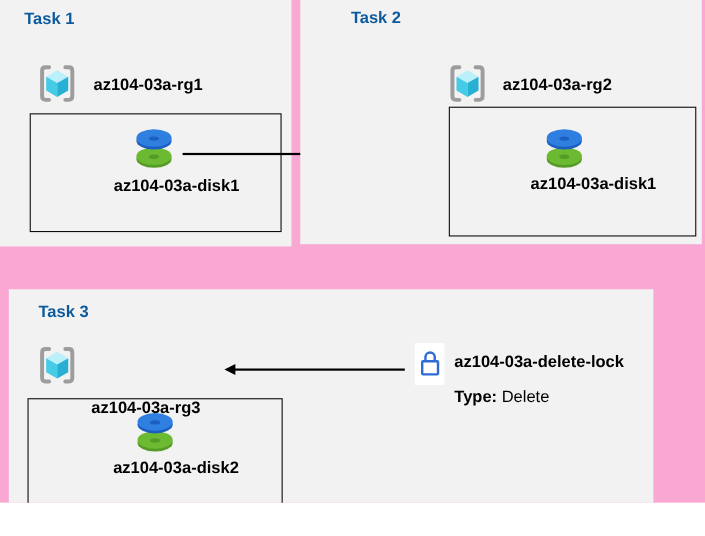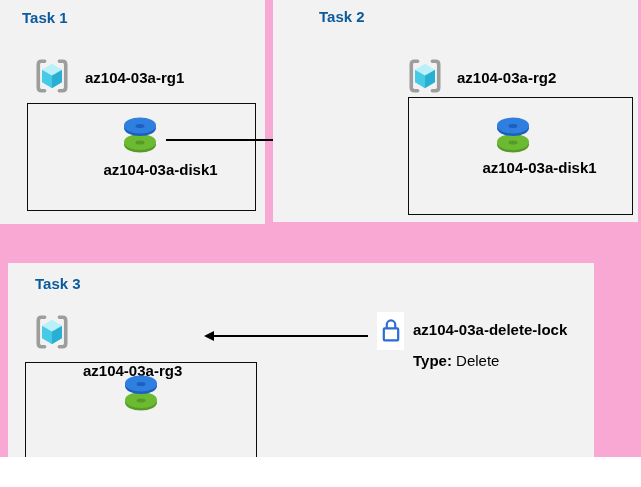--- a/index.html
+++ b/index.html
@@ -202,20 +202,21 @@
 
   <div class="resource-box" style="left:25px;top:362px;width:230px;height:103px;"></div>
   <svg class="disk-icon" style="left:121px;top:374px;" viewBox="0 0 40 38">
     <ellipse class="d-green-dk" cx="20" cy="28.5" rx="16" ry="8"></ellipse>
     <ellipse class="d-green" cx="20" cy="26" rx="16" ry="8"></ellipse>
     <ellipse class="d-green-dk" cx="20" cy="26.5" rx="4.5" ry="2"></ellipse>
     <ellipse class="d-blue-dk" cx="20" cy="12" rx="16" ry="8"></ellipse>
     <ellipse class="d-blue" cx="20" cy="9.5" rx="16" ry="8"></ellipse>
     <ellipse class="d-blue-dk" cx="20" cy="10" rx="4.5" ry="2"></ellipse>
   </svg>
+  <div class="disk-label" style="left:25px;top:417px;width:230px;">az104-03a-disk2</div>
 
   <div class="lock-chip">
     <svg width="22" height="32" viewBox="0 0 26 34">
       <path class="lock-stroke" d="M8 14 V9.5 a5 5 0 0 1 10 0 V14"></path>
       <rect class="lock-body" x="4.5" y="14" width="17" height="14" rx="1"></rect>
     </svg>
   </div>
   <div class="lock-name">az104-03a-delete-lock</div>
   <div class="lock-type">
     <span class="b">Type:</span><span> Delete</span>

